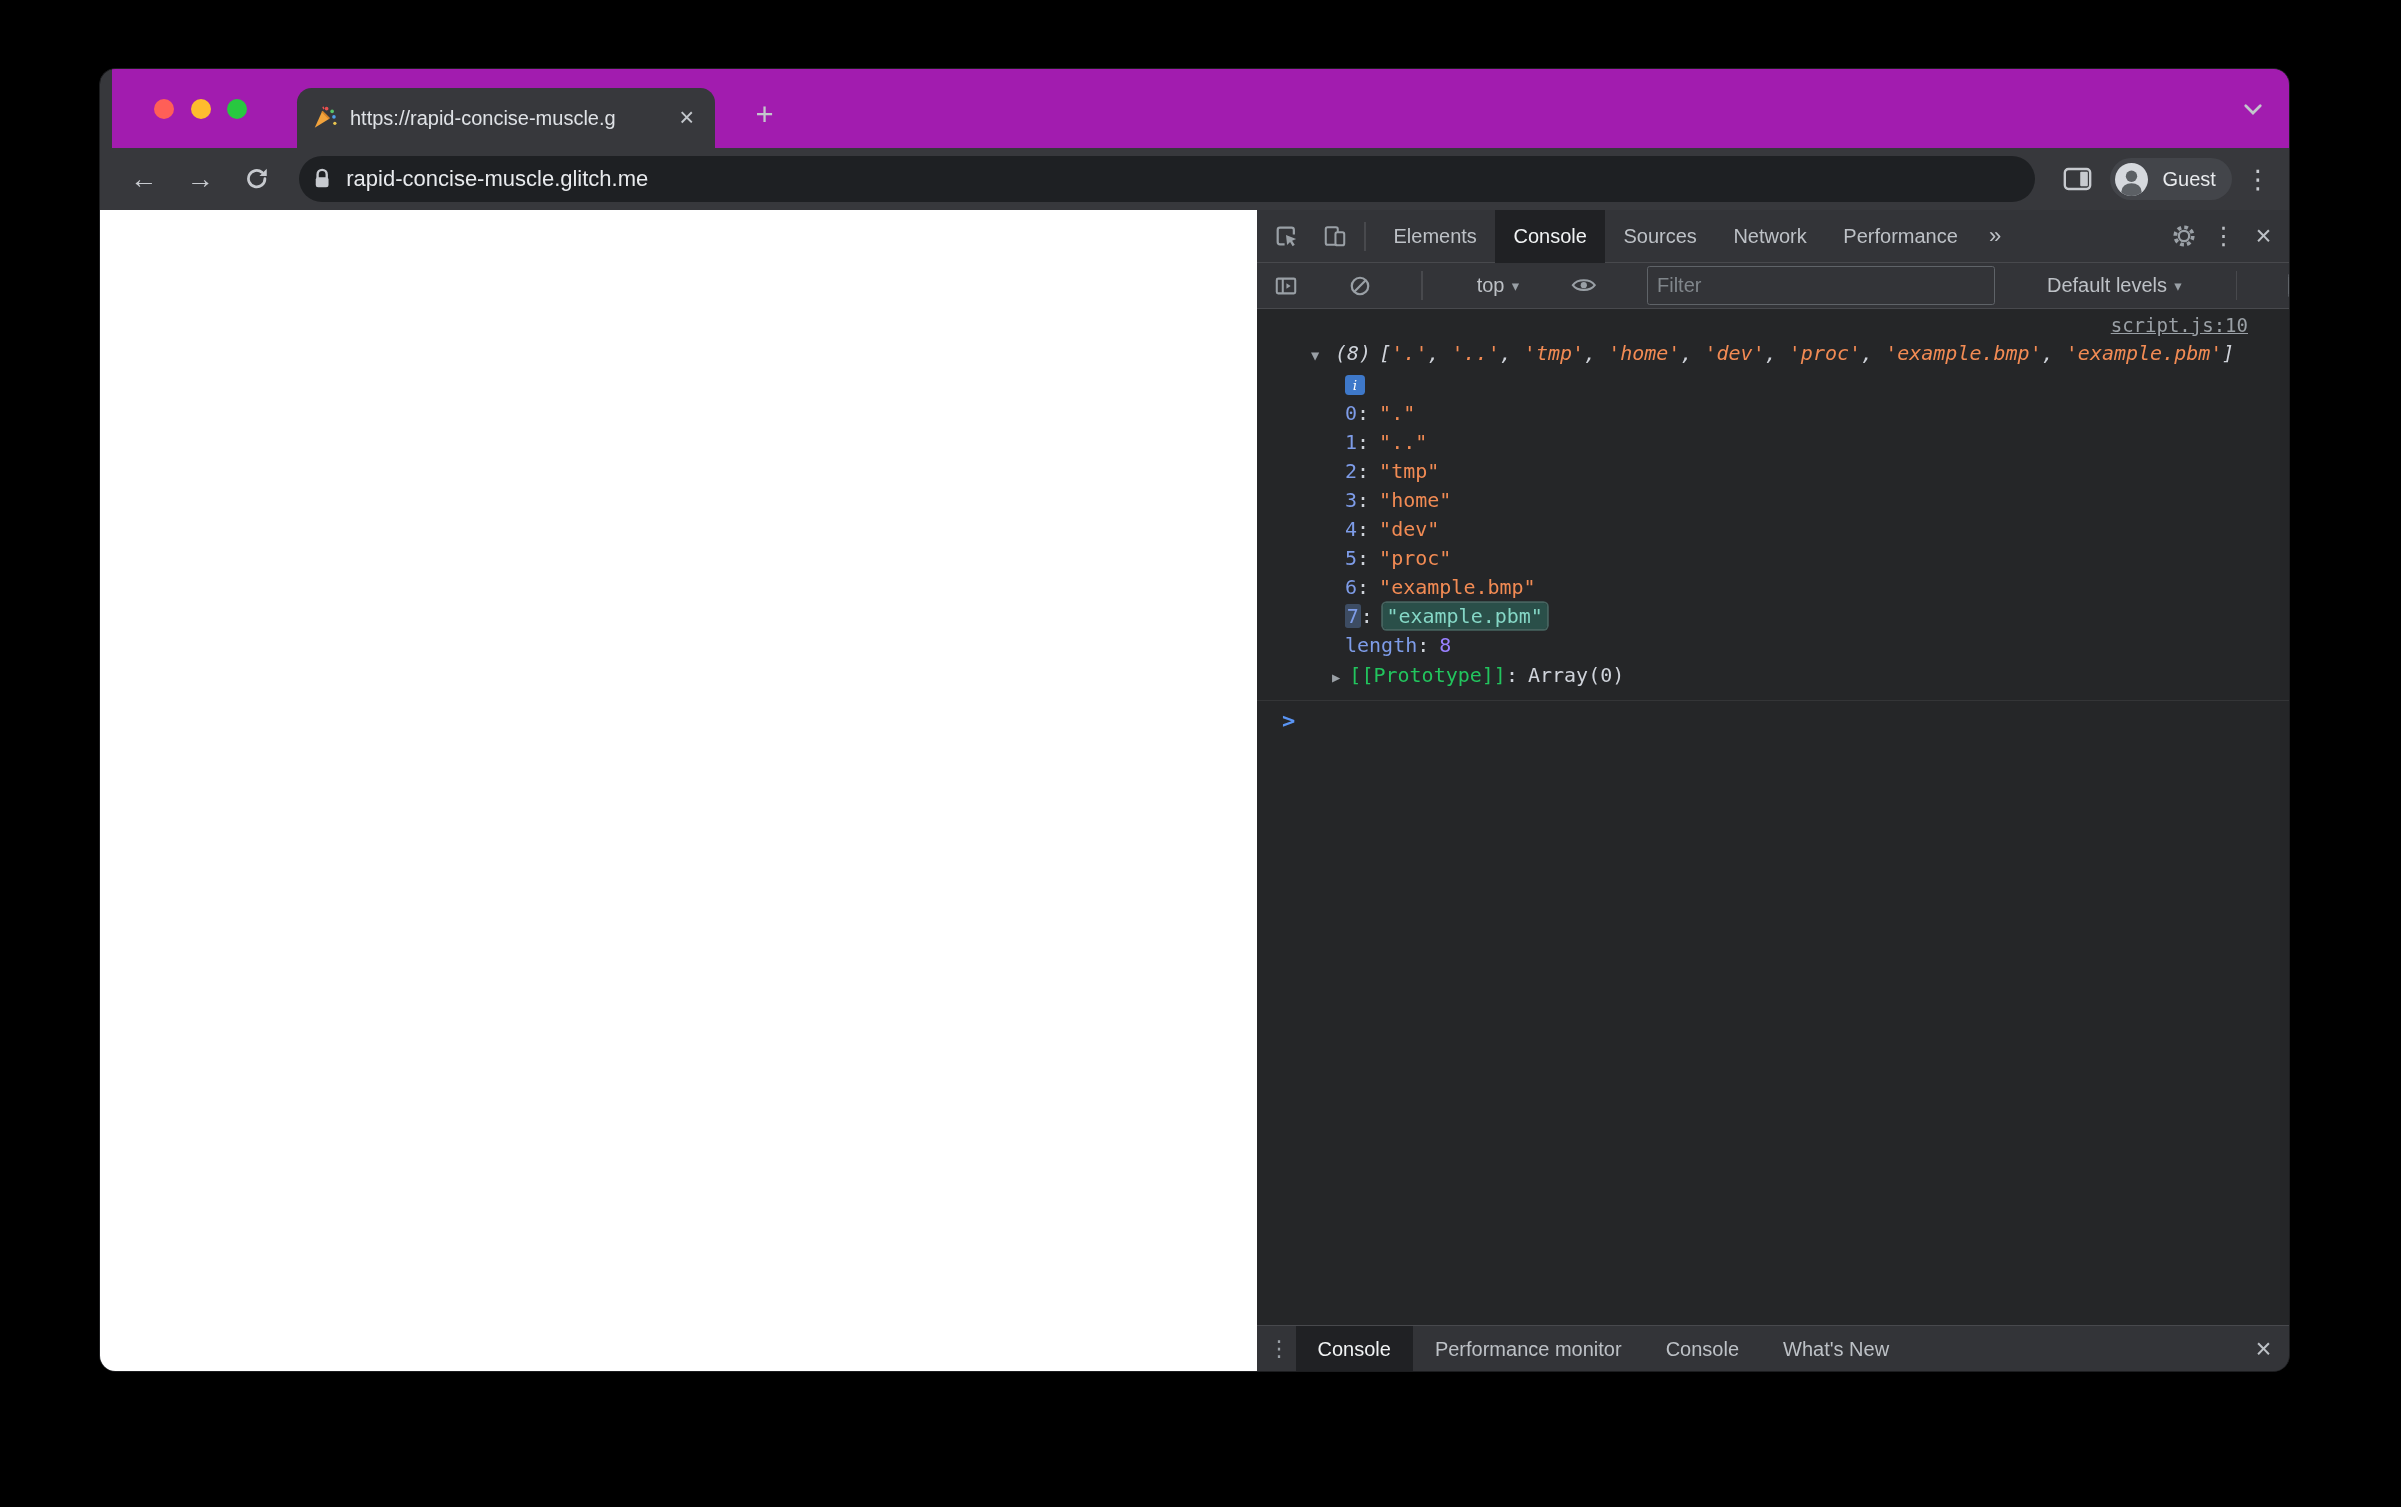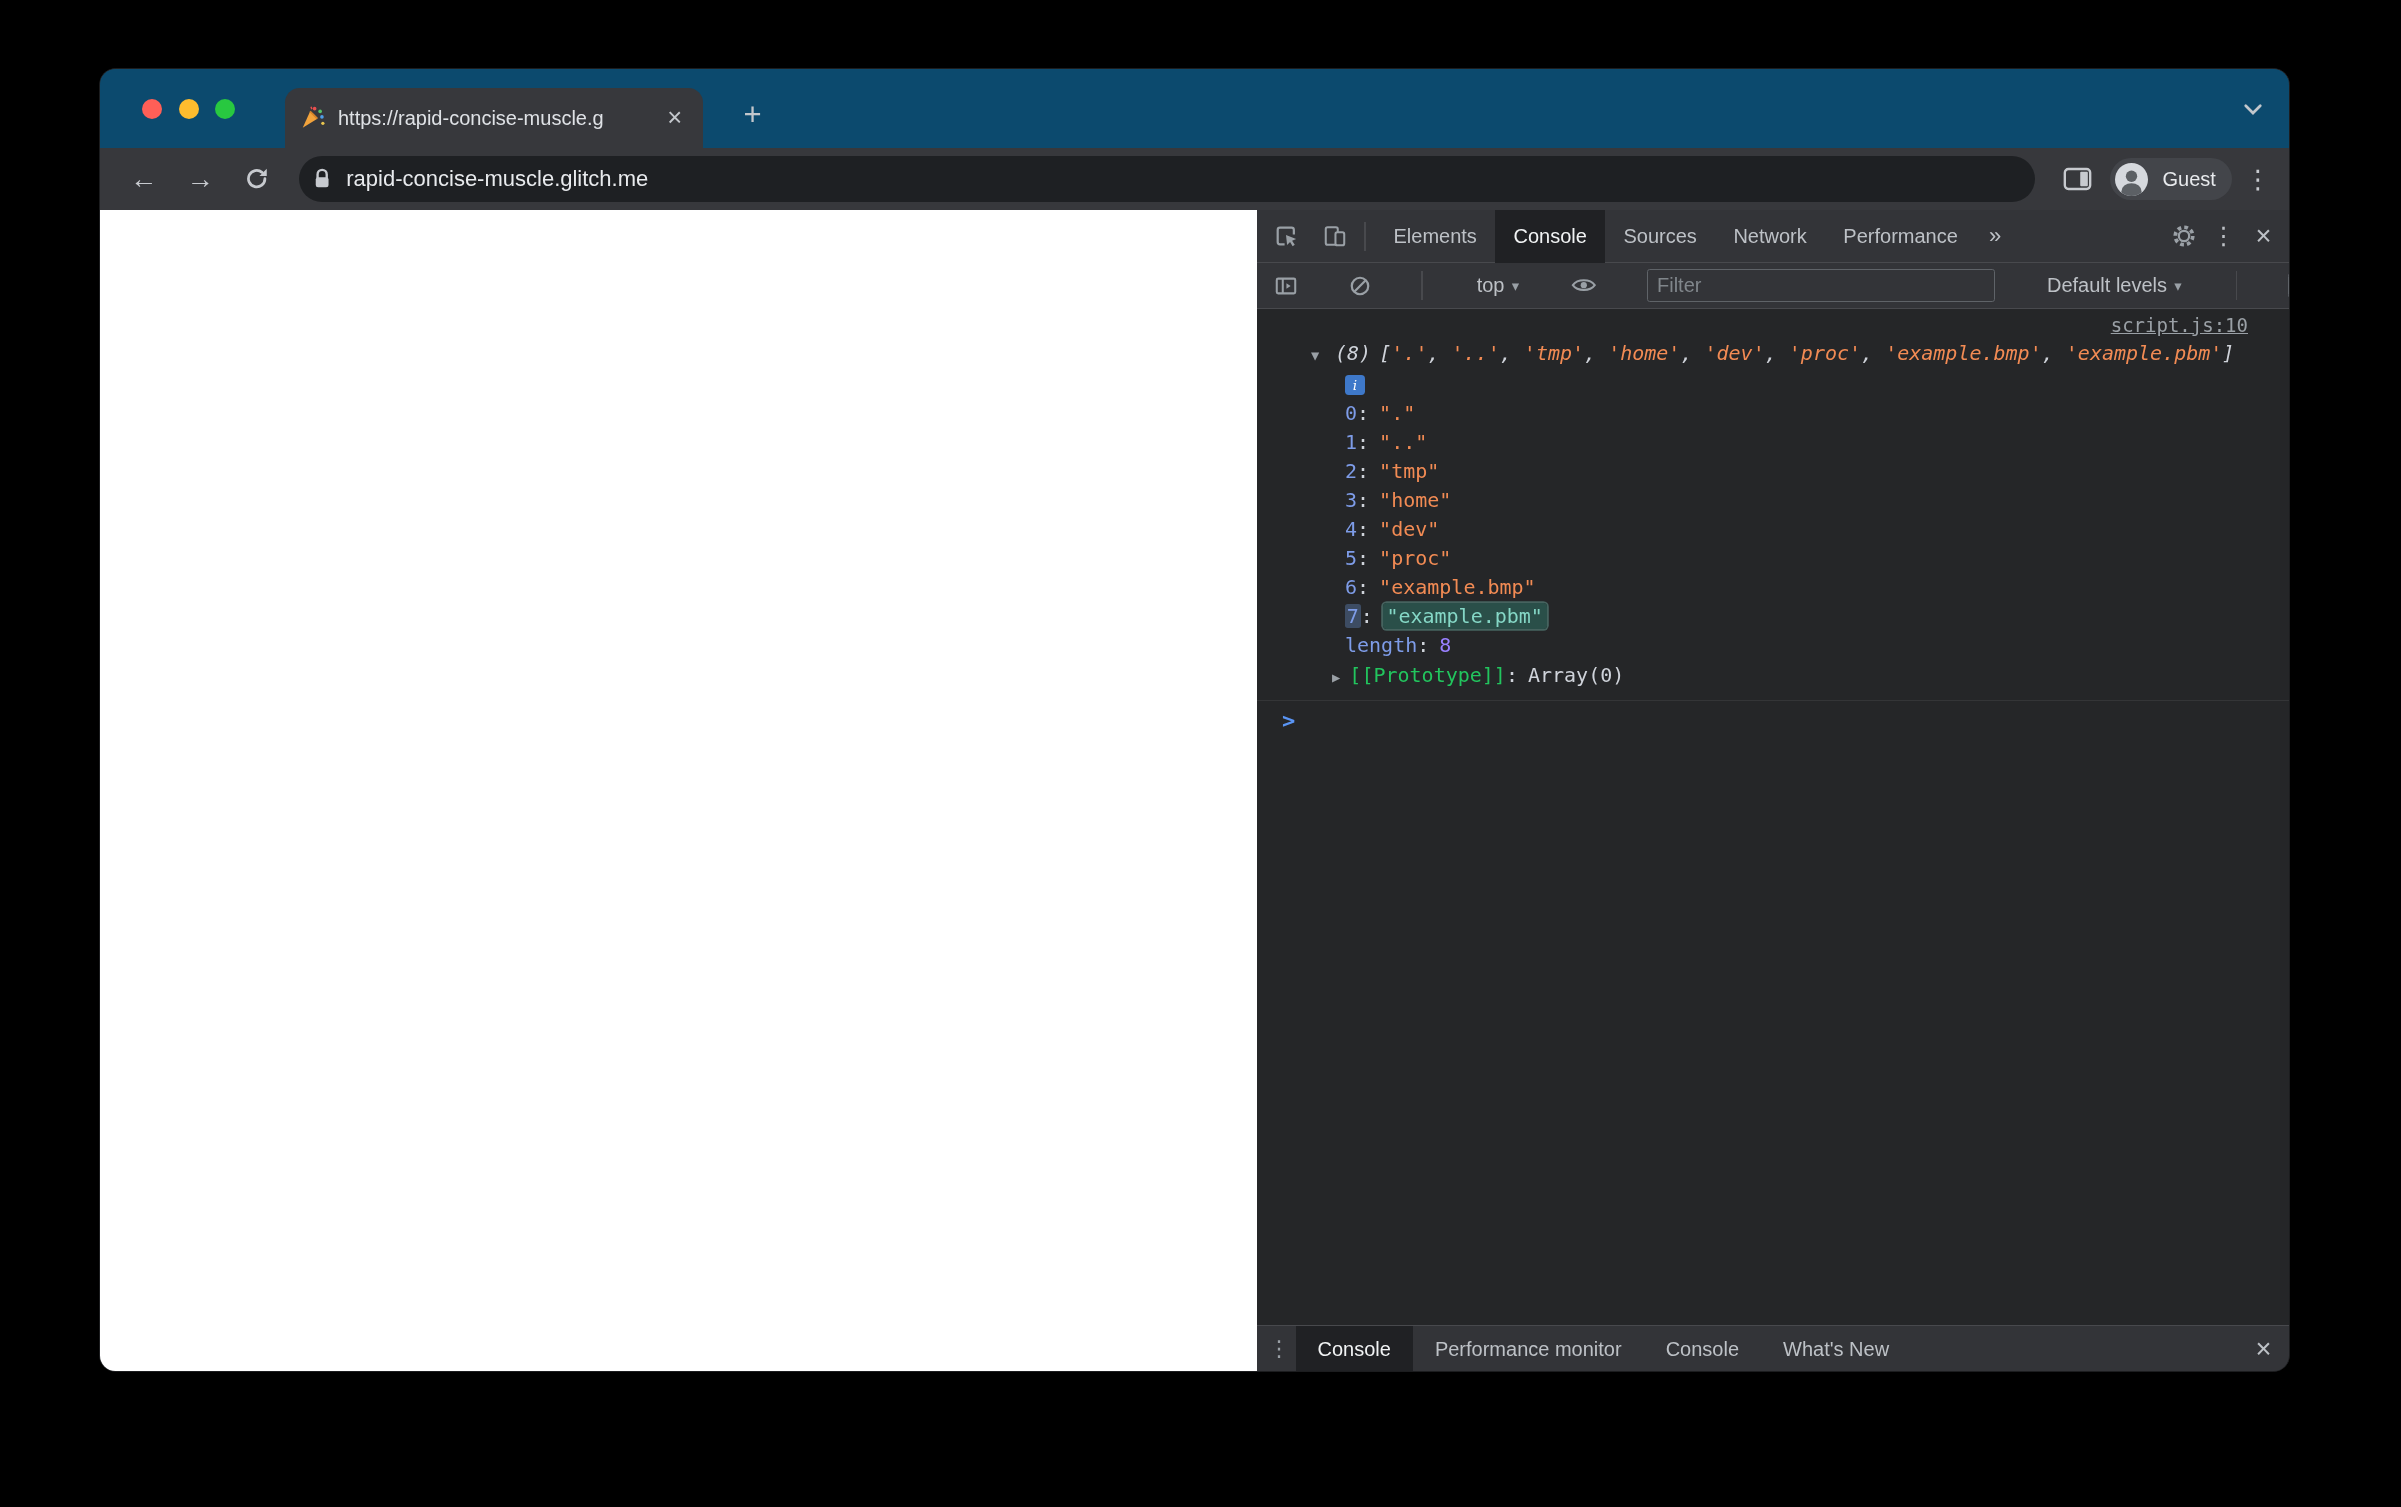--- a/index.html
+++ b/index.html
@@ -2,21 +2,21 @@
 <html style="font-size:14.6px"><head>
 <meta charset="utf-8">
 <style>
   html,body{margin:0;padding:0;background:#000;width:2401px;height:1507px;overflow:hidden;
     font-family:"Liberation Sans",sans-serif;}
   *{box-sizing:border-box;}
   .window{position:absolute;left:99px;top:68px;width:2191px;height:1304px;border-radius:16.5px;
     overflow:hidden;display:flex;flex-direction:column;background:#37383c;
     box-shadow:0 27.4px 91px rgba(0,0,0,.65);border:0.9px solid #1c1d1f;}
   
-  .tabstrip{position:relative;height:79px;background:#0c4a6e;flex:0 0 auto;}
+  .tabstrip{position:relative;height:79px;background:#a21caf;flex:0 0 auto;margin-left:12px;}
   .traffic{position:absolute;left:42px;top:30px;display:flex;gap:16.5px;}
   .light{width:20px;height:20px;border-radius:50%;}
   .red{background:#ff5f57}.yellow{background:#febc2e}.green{background:#28c840}
   .tab{position:absolute;left:185px;bottom:0;width:418px;height:60px;background:#37383c;
     border-radius:14.6px 14.6px 0 0;display:flex;align-items:center;padding:0 12.8px 0 14.6px;}
   .favicon{flex:0 0 auto;}
   .tab-title{margin-left:12.8px;font-size:20px;color:#dfe2e6;white-space:nowrap;overflow:hidden;flex:1;}
   .tab-close{flex:0 0 auto;width:31px;height:31px;line-height:29px;text-align:center;font-size:25.6px;
     color:#c3c7cc;border-radius:7.3px;}
   .newtab{position:absolute;left:635px;top:29px;width:35px;height:35px;text-align:center;
@@ -51,21 +51,21 @@
   .dt-more{padding:0 12.8px;font-size:22px;color:#bdc1c6;}
   .spacer{flex:1;}
   .txtbtn{font-size:24px;color:#bdc1c6;}
   .xbtn{font-size:27.4px;color:#bdc1c6;}
   
   .ctoolbar{height:46px;background:#333438;border-bottom:0.9px solid #48494d;display:flex;
     align-items:center;flex:0 0 auto;gap:32px;}
   .ct-label{font-size:20px;color:#bdc1c6;display:flex;align-items:center;gap:7.3px;padding:0 12.8px;
     white-space:nowrap;}
   .dd{font-size:14.6px;color:#9aa0a6;}
-  .filter{width:348px;height:33px;margin-left:11px;background:transparent;border:1.8px solid #5f6368;
+  .filter{width:348px;height:39px;margin-left:11px;background:transparent;border:1.8px solid #5f6368;
     border-radius:2.7px;color:#e8eaed;font-size:20px;font-family:"Liberation Sans",sans-serif;
     padding:0 9.1px;outline:none;flex:0 0 auto;}
   .filter::placeholder{color:#80868b;}
   .no-issues{margin-left:9.1px;border:1.8px solid #5f6368;border-radius:5.5px;padding:2.7px 12.8px;
     font-size:19px;color:#c3c7cc;white-space:nowrap;}
   
   .cout{flex:1;overflow:hidden;font-family:"DejaVu Sans Mono","Liberation Mono",monospace;
     font-size:20px;color:#cfd3da;}
   .msg{padding:3.7px 0 7.3px;border-bottom:0.9px solid rgba(255,255,255,.07);}
   .linkrow{height:25.6px;display:flex;justify-content:flex-end;padding-right:41px;}

